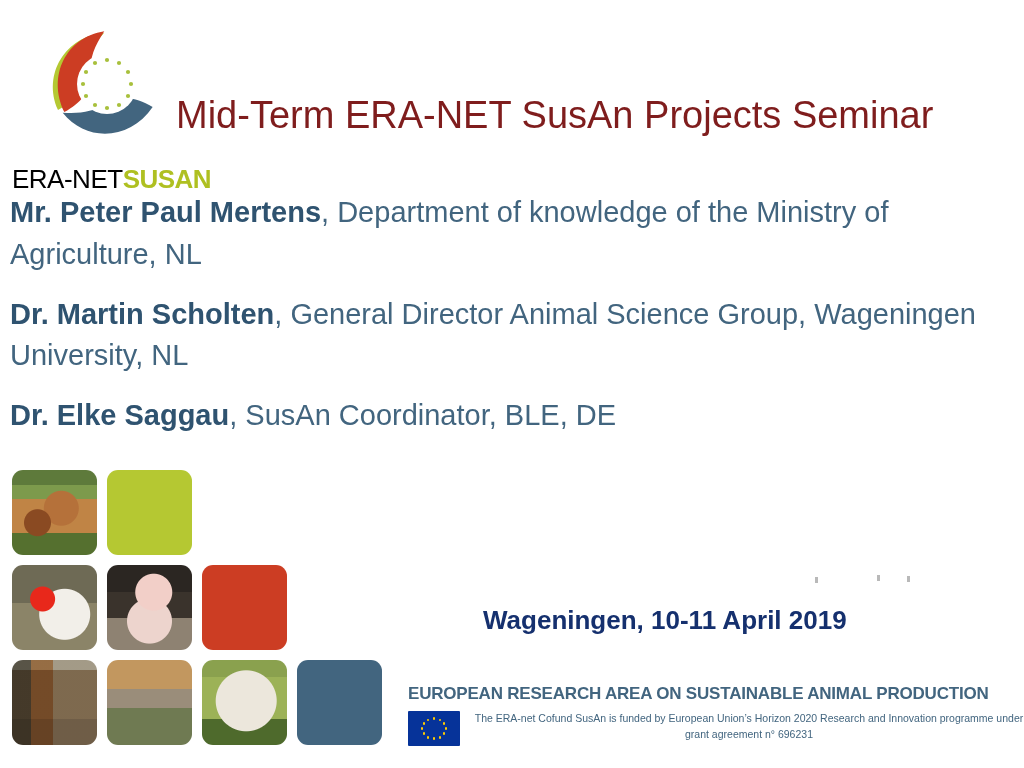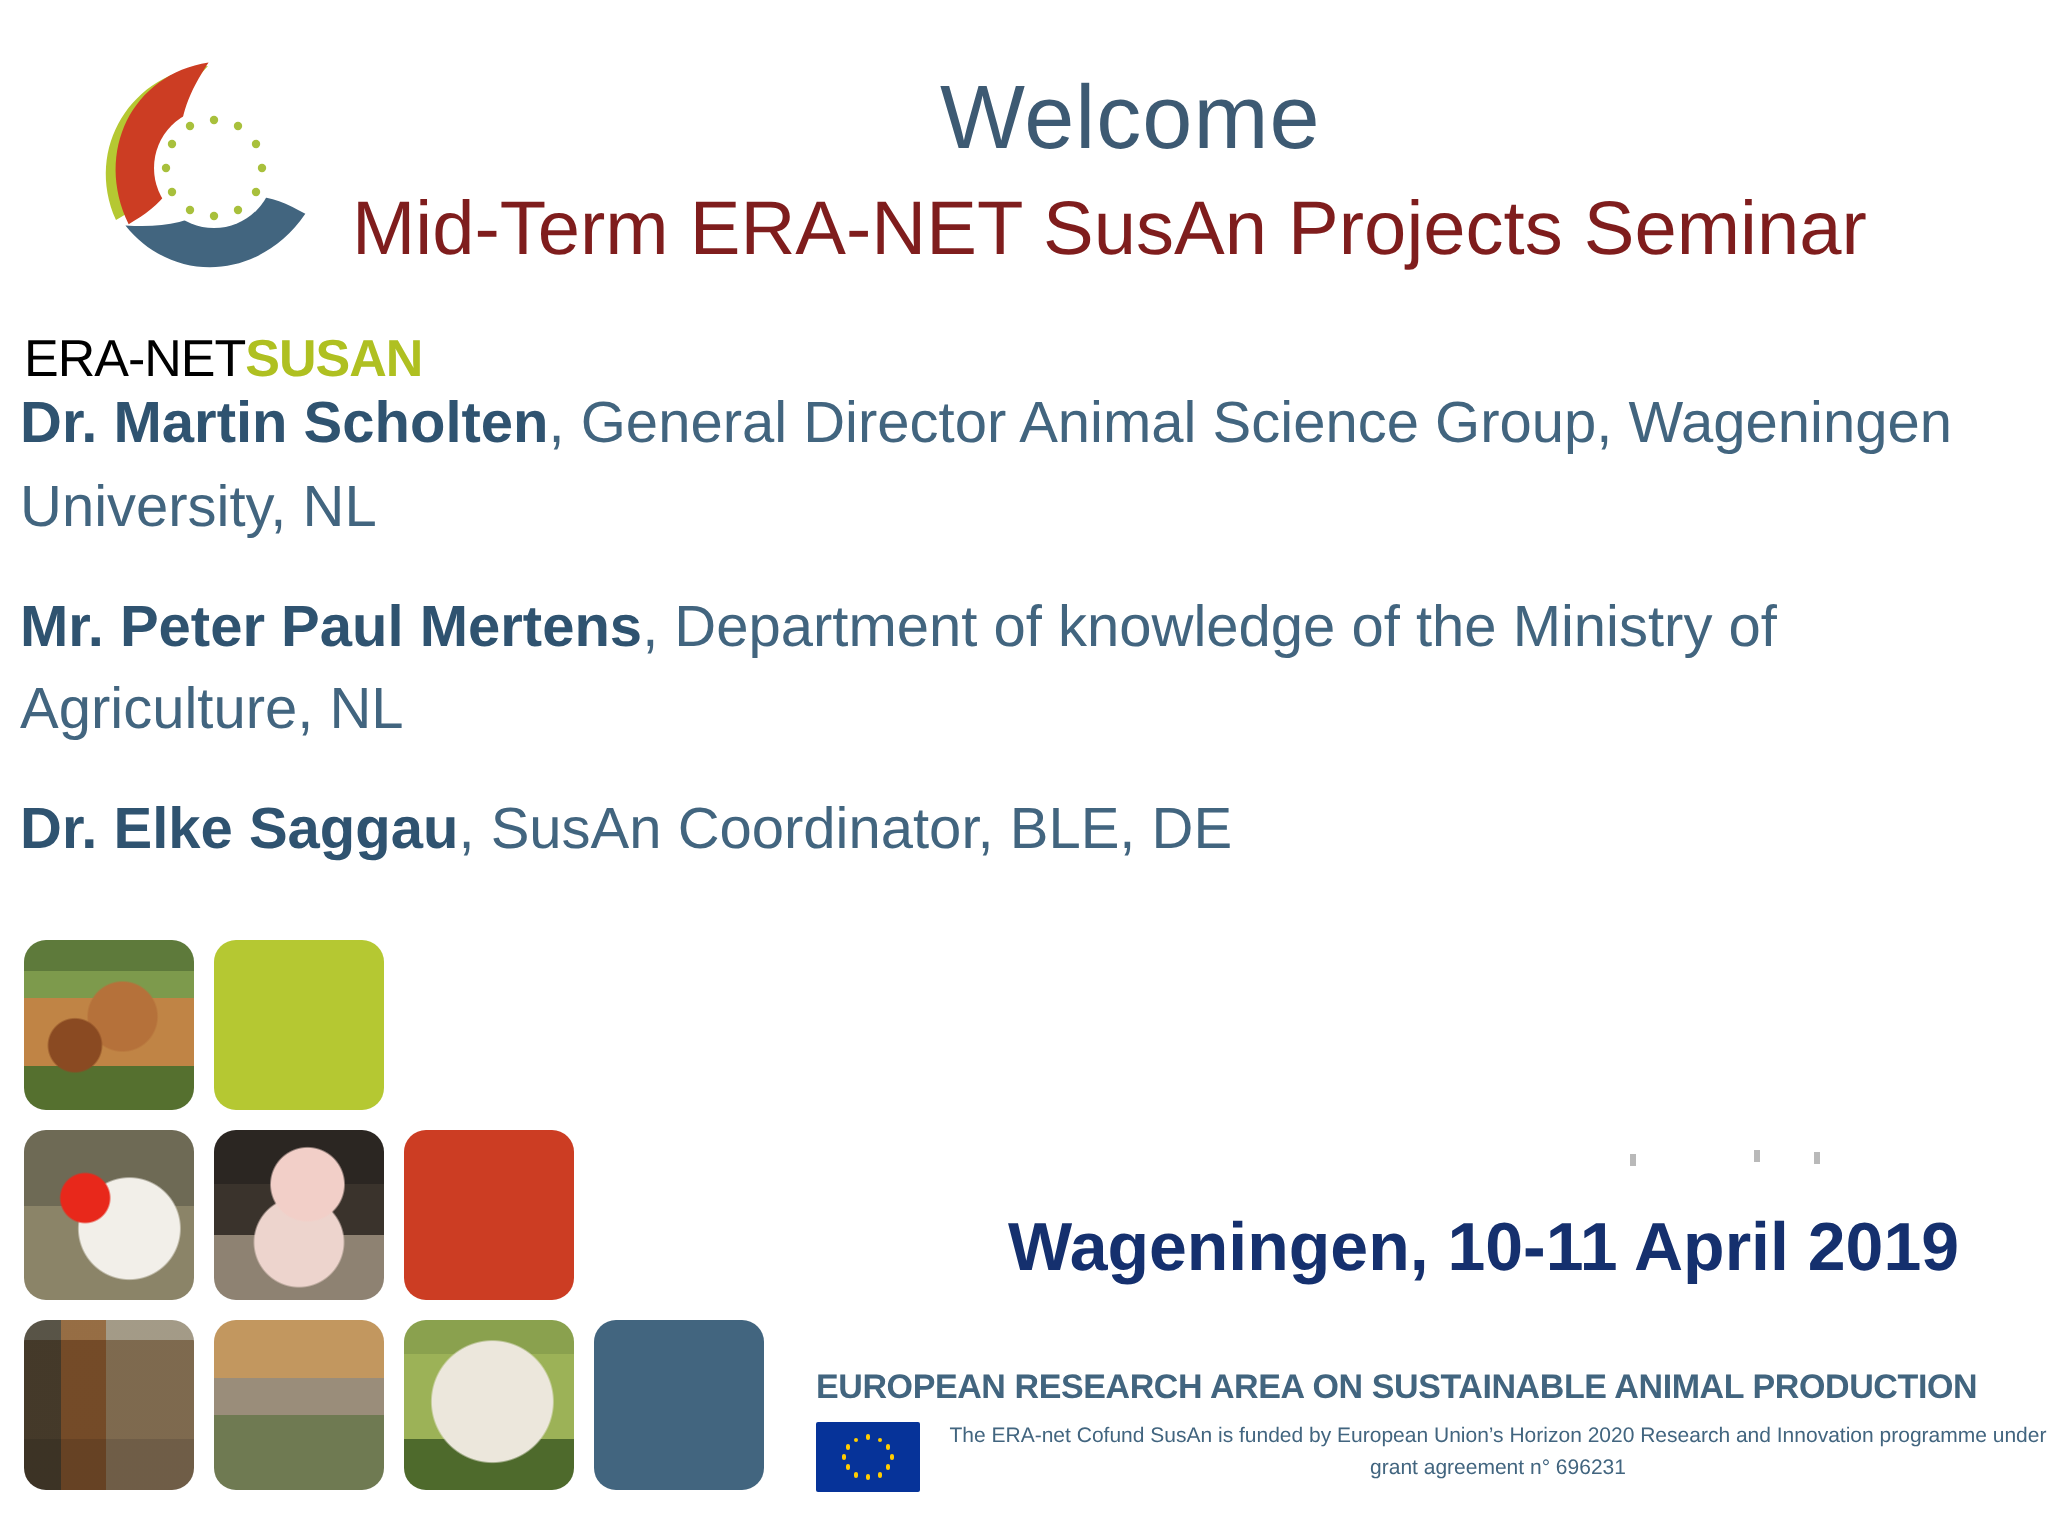--- a/index.html
+++ b/index.html
@@ -85,22 +85,22 @@
       radial-gradient(circle at 62% 48%, #cfc6b4 0 10px, transparent 11px);
   }
   .ph-sheep{
     background:
       radial-gradient(ellipse at 52% 48%, #ece7dc 0 30px, transparent 31px),
       linear-gradient(#8aa14e 0 20%, #9cb257 20% 70%, #4e6a2c 70% 100%);
   }
 
   
   .date-line{
-    position:absolute;left:504px;top:605px;
-    font-size:34px;font-weight:700;color:#15306E;
+    position:absolute;left:483px;top:605px;
+    font-size:26px;font-weight:700;color:#15306E;
     white-space:nowrap;
   }
   .ghost-marks{position:absolute;left:815px;top:575px;width:120px;height:12px;}
   .ghost-marks i{position:absolute;width:3px;height:6px;background:#b9b9b9;display:block;}
 
   
   .footer{position:absolute;left:408px;top:684px;width:625px;}
   .footer-title{
     font-size:17px;font-weight:700;color:#42657F;
     letter-spacing:-0.2px;white-space:nowrap;line-height:1.2;
@@ -140,29 +140,28 @@
           <circle cx="51" cy="62" r="2.1"></circle>
         <circle cx="54" cy="50" r="2.1"></circle>
           <circle cx="63" cy="41" r="2.1"></circle>
       </g>
     </svg>
     <div class="logo-word">
       <span class="era">ERA-NET</span><span class="susan">SUSAN</span>
     </div>
   </div>
 
-  <div class="title-welcome">Welcome</div>
   <div class="title-sub">Mid-Term ERA-NET SusAn Projects Seminar</div>
 
   <div class="speakers">
     <p class="spk">
-      <b>Dr. Martin Scholten</b><span>, General Director Animal Science Group, Wageningen University, NL</span>
+      <b>Mr. Peter Paul Mertens</b><span>, Department of knowledge of the Ministry of Agriculture, NL</span>
     </p>
     <p class="spk">
-      <b>Mr. Peter Paul Mertens</b><span>, Department of knowledge of the Ministry of Agriculture, NL</span>
+      <b>Dr. Martin Scholten</b><span>, General Director Animal Science Group, Wageningen University, NL</span>
     </p>
     <p class="spk">
       <b>Dr. Elke Saggau</b><span>, SusAn Coordinator, BLE, DE</span>
     </p>
   </div>
 
   <div class="mosaic">
     <div class="tile r0 c0 ph-cow"></div>
     <div class="tile r0 c1 green"></div>
     <div class="tile r1 c0 ph-chicken"></div>

